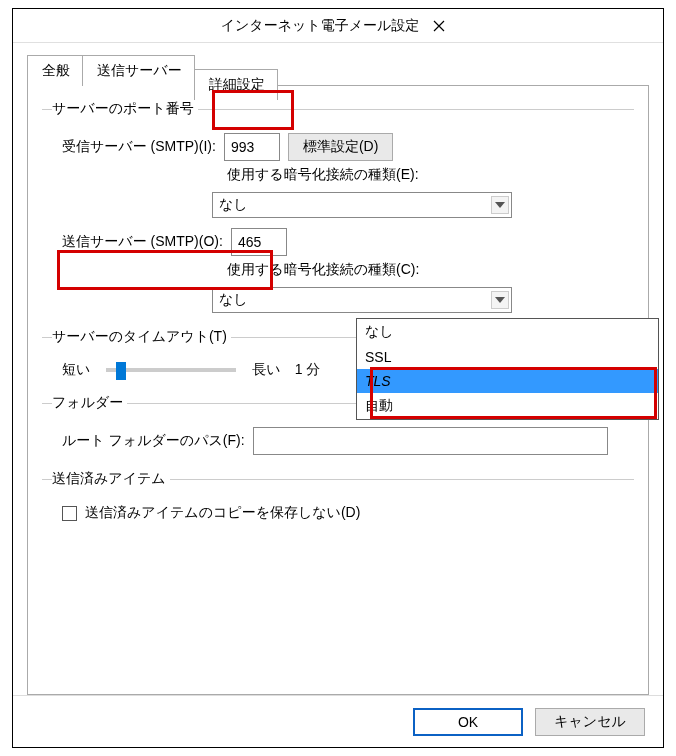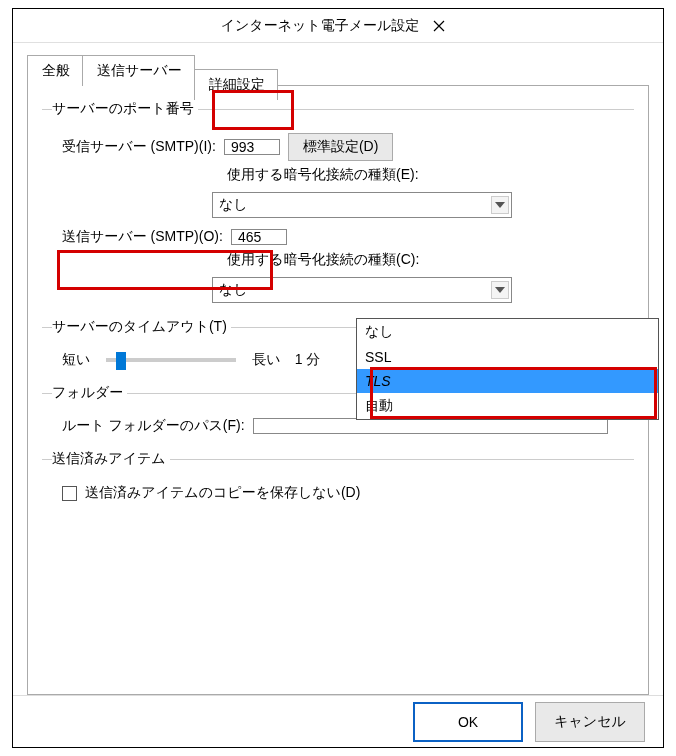--- a/index.html
+++ b/index.html
@@ -92,21 +92,21 @@
       display: flex;
       align-items: center;
       margin: 5px 0;
       gap: 8px;
     }
     .lbl { font-size: 14px; }
     .indent1 { padding-left: 10px; }
     .indent2 { padding-left: 38px; flex-direction: column; }
     input[type=text] {
       border: 1px solid #888;
-      height: 16px;
+      height: 28px;
       padding: 0 6px;
       font-size: 14px;
     }
     .port { width: 56px; }
     .btn-default {
       border: 1px solid #aaa;
       background: #e9e9e9;
       padding: 4px 14px;
       font-size: 14px;
     }
@@ -166,21 +166,21 @@
     .dd-item.sel {
       background:#3399ff; color:#000000;font-style:italic;
     }
     .buttonbar {
       border-top: 1px solid #ddd;
       height: 52px;
       display:flex; justify-content:flex-end; align-items:center;
       padding: 0 18px; gap: 12px;
     }
     .btn {
-      width:110px; height:40px; font-size:14px;
+      width:110px; height:28px; font-size:14px;
       display:flex; align-items:center; justify-content:center;
     }
     .btn-ok { border:2px solid #0B61C4; background:#fff; }
     .btn-cancel { border:1px solid #aaa; background:#e9e9e9; }
   </style>
 </head>
 <body>
 
 <div class="window">
 

